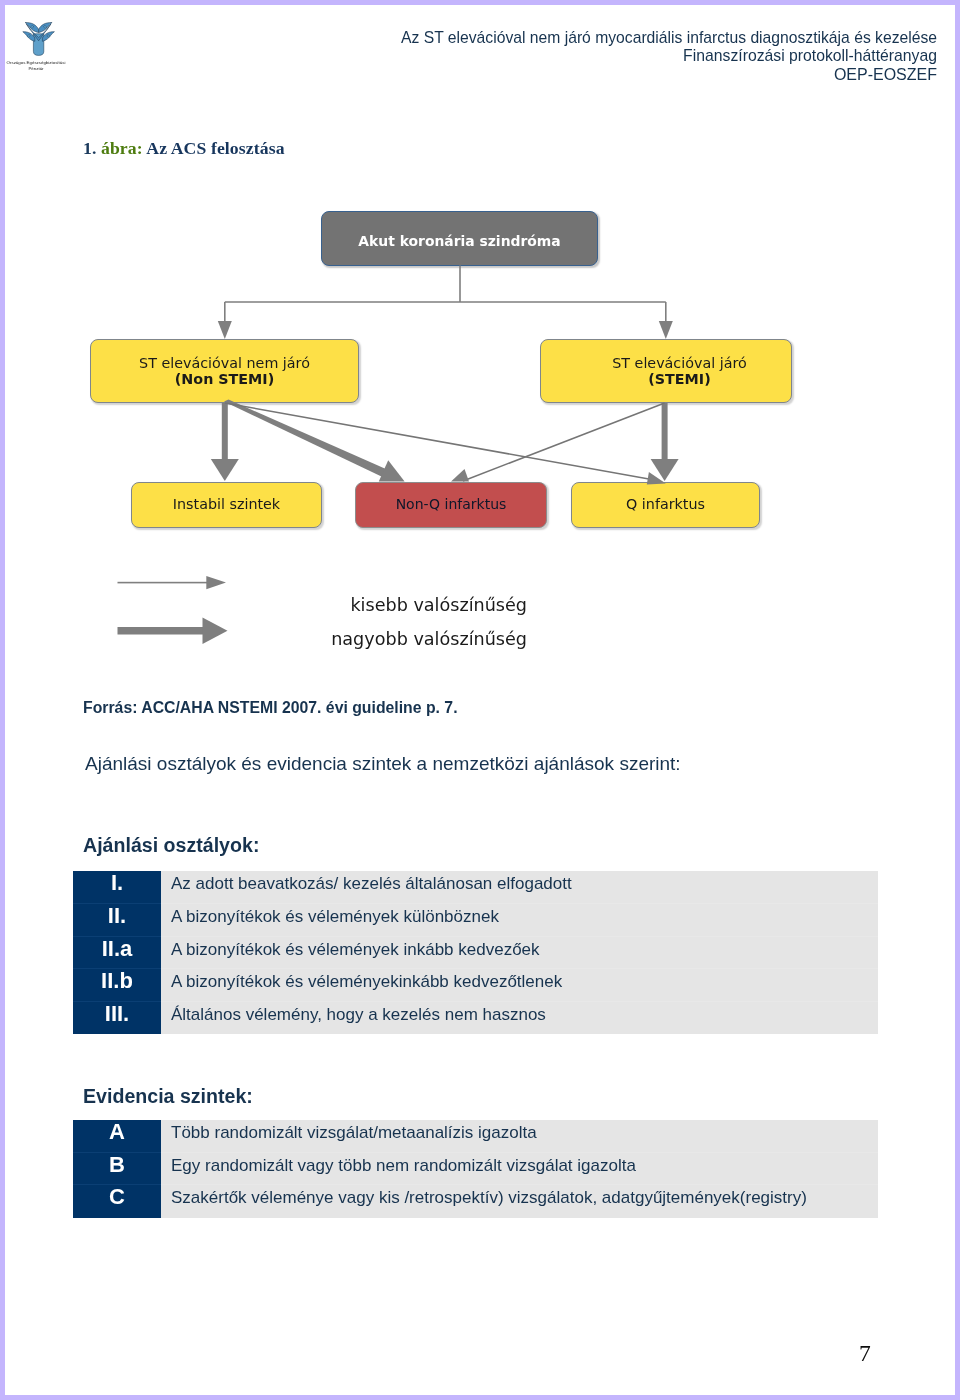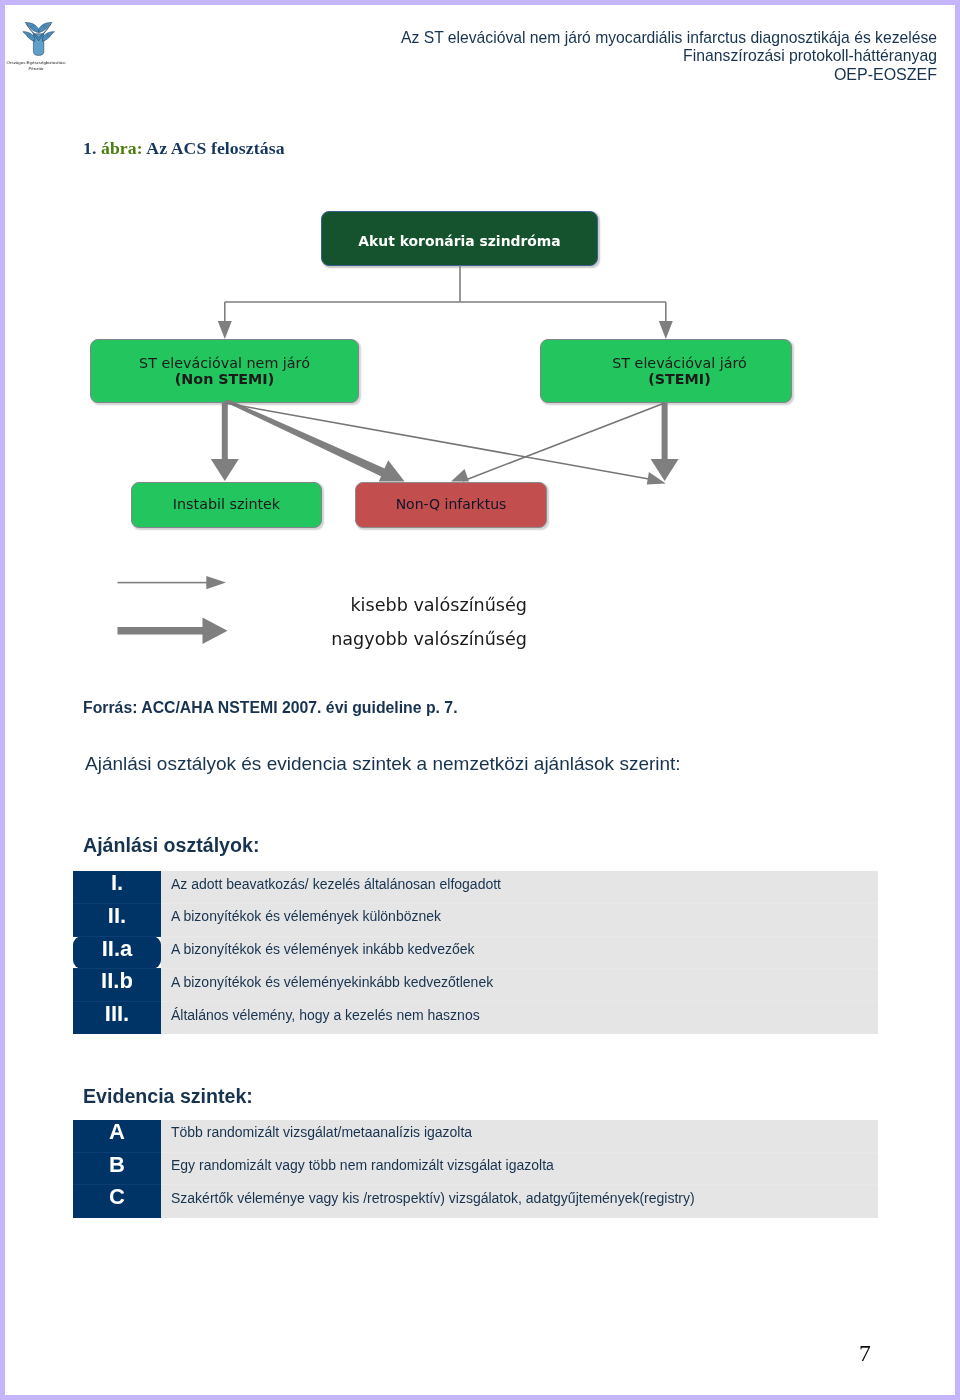--- a/index.html
+++ b/index.html
@@ -22,23 +22,23 @@
   .fig-caption{position:absolute;left:83px;top:138px;font-family:"Liberation Serif",serif;
                font-weight:bold;font-size:17.7px;color:#152f4c;letter-spacing:0.1px;white-space:pre;}
   .fig-caption .c-num{color:#1b3a5c;}
   .fig-caption .c-lbl{color:#4d7c0f;}
   .fig-caption .c-ttl{color:#17365d;}
 
   
   .chart{position:absolute;left:0;top:0;width:960px;height:1400px;pointer-events:none;}
   .node{position:absolute;box-sizing:border-box;display:flex;align-items:center;justify-content:center;
         text-align:center;border-radius:8px;font-family:"DejaVu Sans",sans-serif;}
-  .node.root{background:#14532d;border:1px solid #38618f;color:#fff;font-weight:bold;font-size:13.9px;
+  .node.root{background:#737373;border:1px solid #38618f;color:#fff;font-weight:bold;font-size:13.9px;
              box-shadow:1.2px 1.2px 1.6px rgba(0,0,0,0.22);}
-  .node.gray{background:#22c55e;border:1px solid #80868c;color:#1a1a1a;font-size:14.3px;line-height:16.5px;
+  .node.gray{background:#fde047;border:1px solid #80868c;color:#1a1a1a;font-size:14.3px;line-height:16.5px;
              box-shadow:1.2px 1.2px 1.6px rgba(0,0,0,0.18);}
   .node.red{background:#c24e4e;border:1px solid #8c8c8c;color:#0f172a;font-size:14px;
             box-shadow:1.2px 1.2px 1.6px rgba(0,0,0,0.18);}
   .node b{font-weight:bold;}
 
   
   .legend-text{position:absolute;font-family:"DejaVu Sans",sans-serif;font-size:17.6px;color:#1a1a1a;
                width:200px;text-align:right;}
 
   
@@ -49,21 +49,21 @@
 
   
   .tbl-heading{position:absolute;left:83px;font-family:"Liberation Sans",sans-serif;font-weight:bold;
                font-size:19.6px;color:#17334f;}
   .tbl{position:absolute;border-collapse:collapse;table-layout:fixed;}
   .tbl td{padding:0;vertical-align:middle;box-sizing:border-box;}
   .tbl td.code{width:88px;background:#003366;color:#fff;font-weight:bold;font-size:22px;
                text-align:center;border-bottom:1px solid #0b3f74;font-family:"Liberation Sans",sans-serif;
                line-height:1;padding-bottom:8px;}
   .tbl tr:last-child td.code{border-bottom:none;}
-  .tbl td.desc{background:#e5e5e5;color:#17334f;font-size:14px;padding-left:10px;line-height:1;padding-bottom:7px;
+  .tbl td.desc{background:#e5e5e5;color:#17334f;font-size:17px;padding-left:10px;line-height:1;padding-bottom:7px;
                border-bottom:1px solid #e8e8e8;font-family:"Liberation Sans",sans-serif;}
   .tbl tr:last-child td.desc{border-bottom:none;}
 
   .page-num{position:absolute;left:859px;top:1340px;font-family:"Liberation Serif",serif;
             font-size:23.5px;color:#0d0d0d;}
 </style>
 </head>
 <body>
 
 <div class="page">
@@ -128,20 +128,23 @@
   </div>
 
   <div class="node gray" style="left:131px;top:482px;width:191px;height:46px;padding-bottom:2px;">
     <span>Instabil szintek</span>
   </div>
 
   <div class="node red" style="left:355px;top:482px;width:192px;height:46px;padding-bottom:2px;">
     <span>Non-Q infarktus</span>
   </div>
 
+  <div class="node gray" style="left:571px;top:482px;width:189px;height:46px;padding-bottom:2px;">
+    <span>Q infarktus</span>
+  </div>
 
   <svg class="chart" viewBox="0 0 960 1400" xmlns="http://www.w3.org/2000/svg">
 
     <g stroke="#7f7f7f" stroke-width="1.6" fill="none">
       <path d="M460,265.5 L460,302 M224.8,302 L665.8,302 M224.8,302 L224.8,322 M665.8,302 L665.8,322"></path>
     </g>
     <polygon points="217.8,321 231.8,321 224.8,339" fill="#7f7f7f"></polygon>
     <polygon points="658.8,321 672.8,321 665.8,339" fill="#7f7f7f"></polygon>
 
     <g fill="#7f7f7f">
@@ -190,21 +193,21 @@
         <tbody>
           <tr>
             <td class="code" style="height: 32.66px;">I.</td>
             <td class="desc">Az adott beavatkozás/ kezelés általánosan elfogadott</td>
           </tr>
           <tr>
             <td class="code" style="height: 32.66px;">II.</td>
             <td class="desc">A bizonyítékok és vélemények különböznek</td>
           </tr>
           <tr>
-            <td class="code" style="height: 32.66px; border-radius: 9px;">II.a</td>
+            <td class="code" style="height: 32.66px;">II.a</td>
             <td class="desc">A bizonyítékok és vélemények inkább kedvezőek</td>
           </tr>
           <tr>
             <td class="code" style="height: 32.66px;">II.b</td>
             <td class="desc">A bizonyítékok és véleményekinkább kedvezőtlenek</td>
           </tr>
           <tr>
             <td class="code" style="height: 32.66px;">III.</td>
             <td class="desc">Általános vélemény, hogy a kezelés nem hasznos</td>
           </tr>

